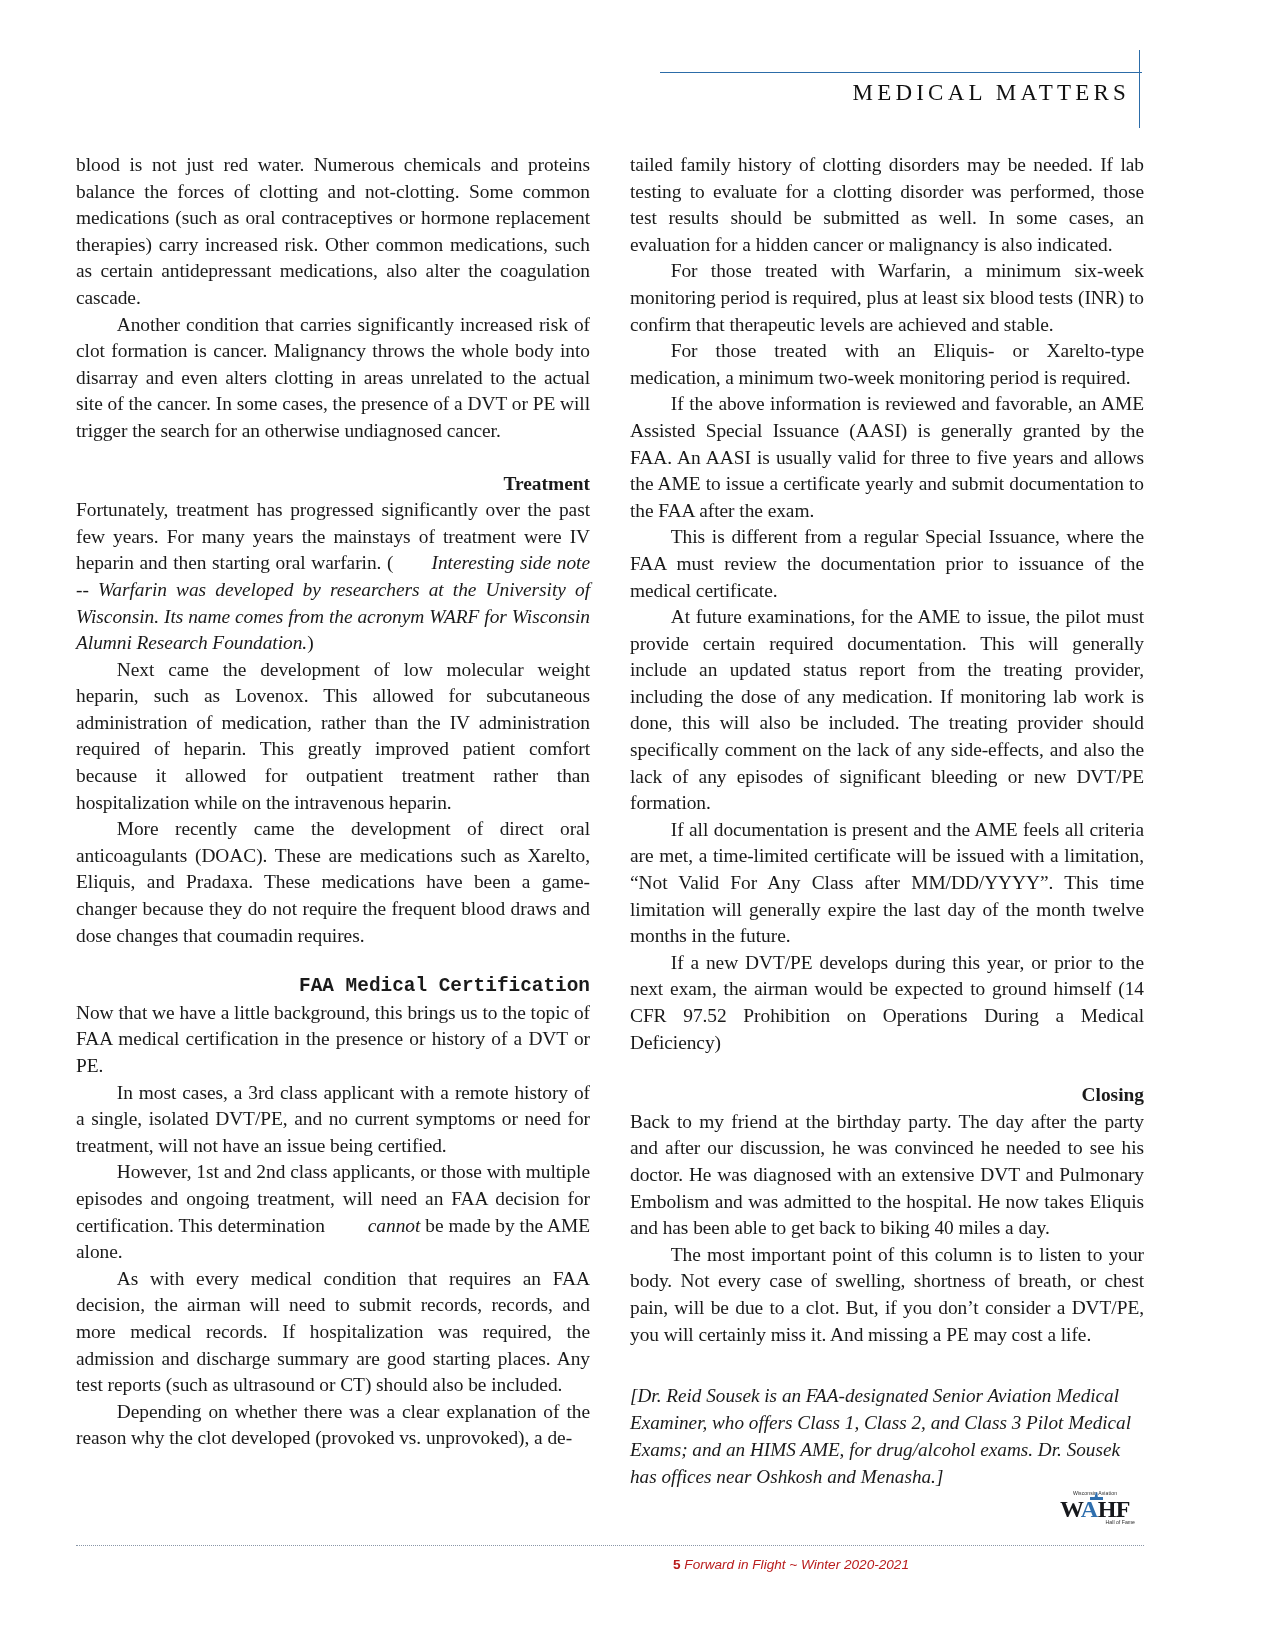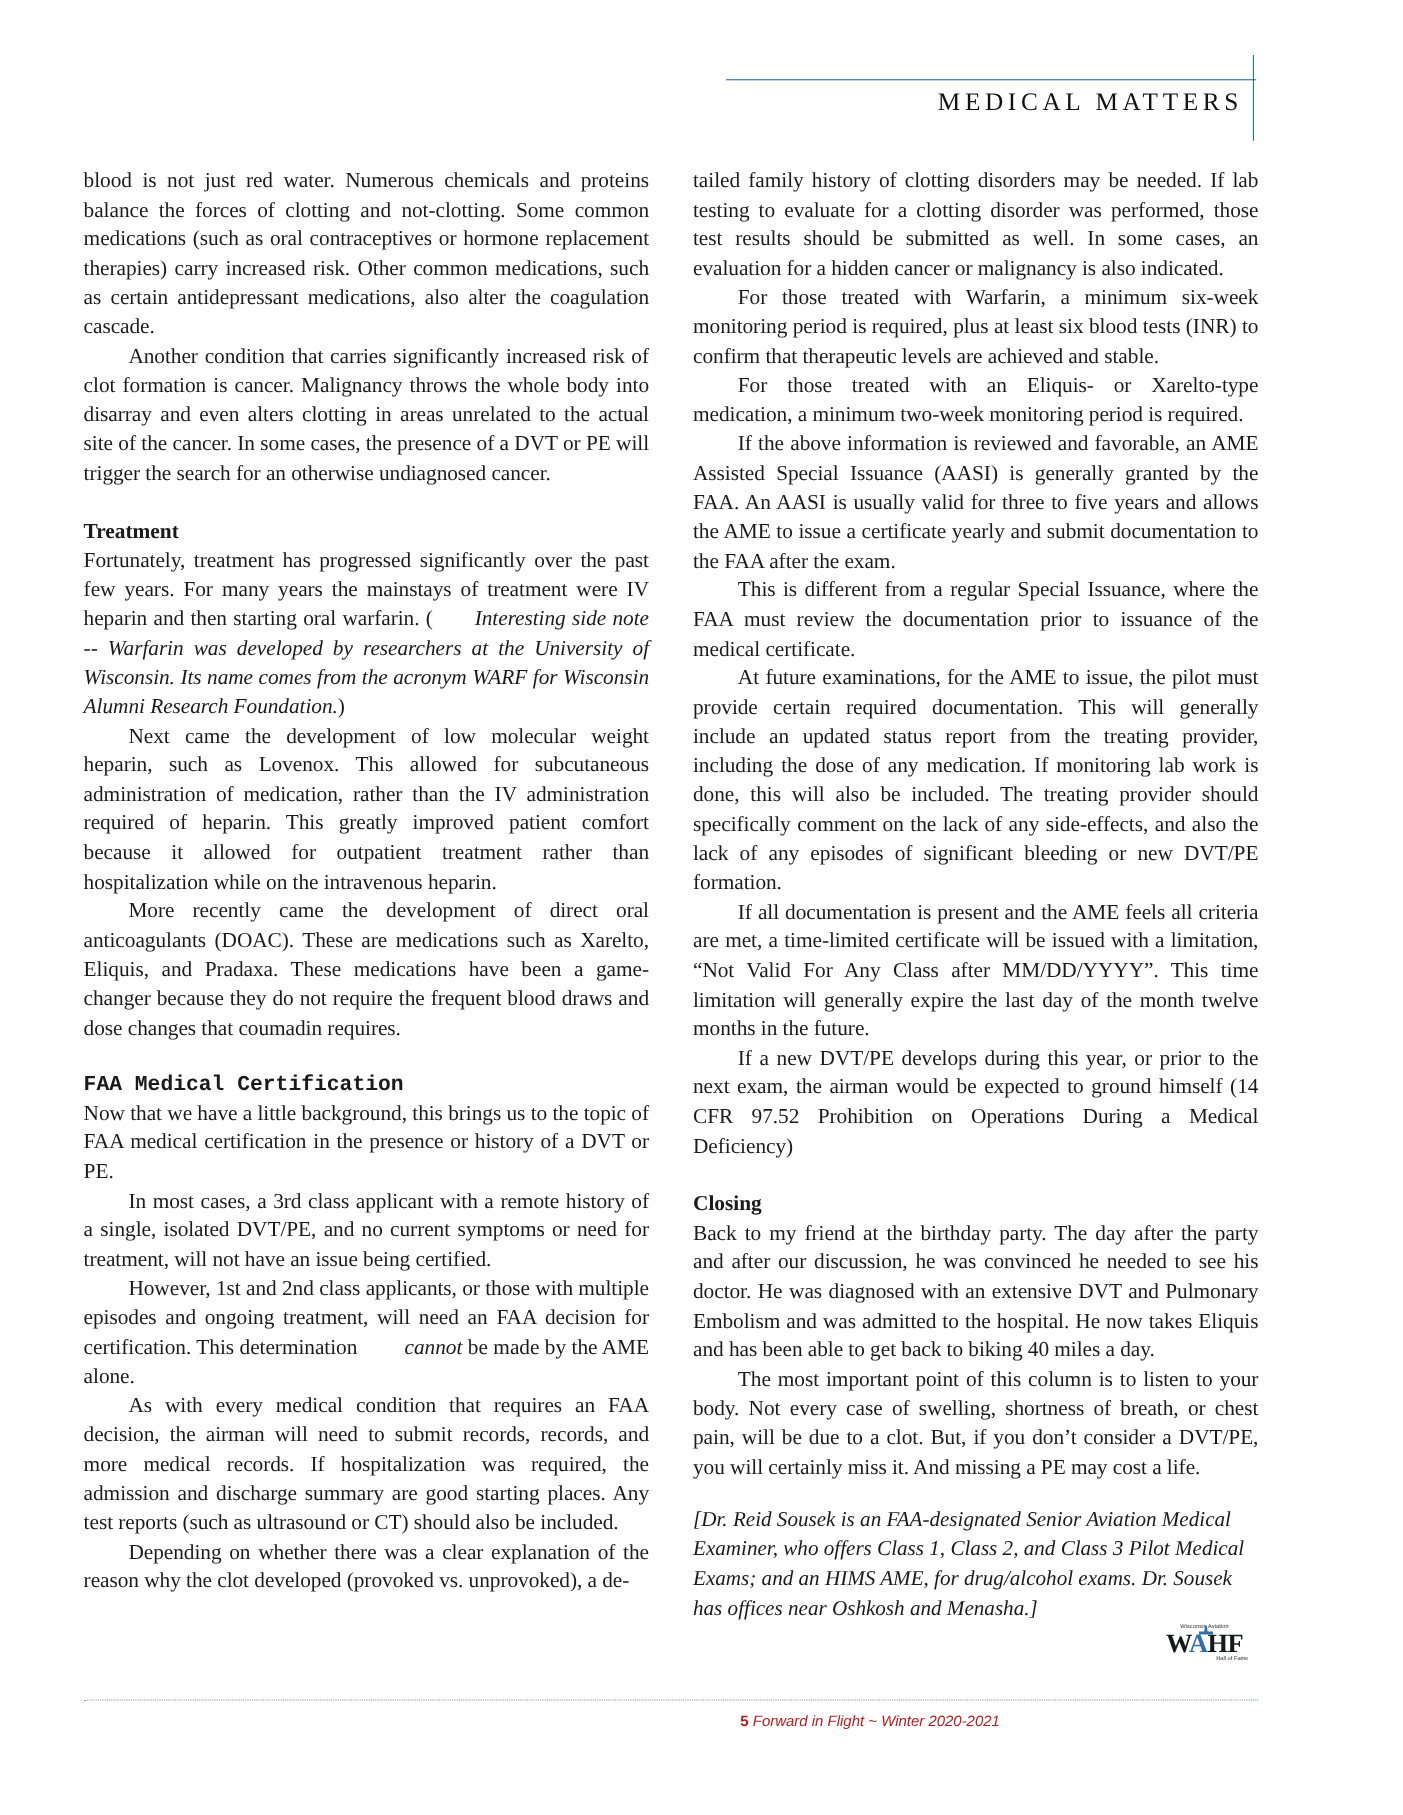--- a/index.html
+++ b/index.html
@@ -88,32 +88,32 @@
   p.body.noindent {
     text-indent: 0;
   }
 
   h2.section {
     margin: 0;
     padding-top: 26px;
     font-size: 19.4px;
     line-height: 26.6px;
     font-weight: bold;
-    text-align: left;
+    text-align: right;
   }
   h2.section.tight {
     padding-top: 24px;
     font-family: Liberation Mono, monospace;
   }
 
   em.it { font-style: italic; margin-left: 38px; }
 
   
   .bio {
-    margin-top: 20px;
+    margin-top: 34px;
     font-size: 19.2px;
     line-height: 27px;
     font-style: italic;
     text-align: left;
   }
 
   
   .logo-wrap {
     display: flex;
     justify-content: flex-end;

